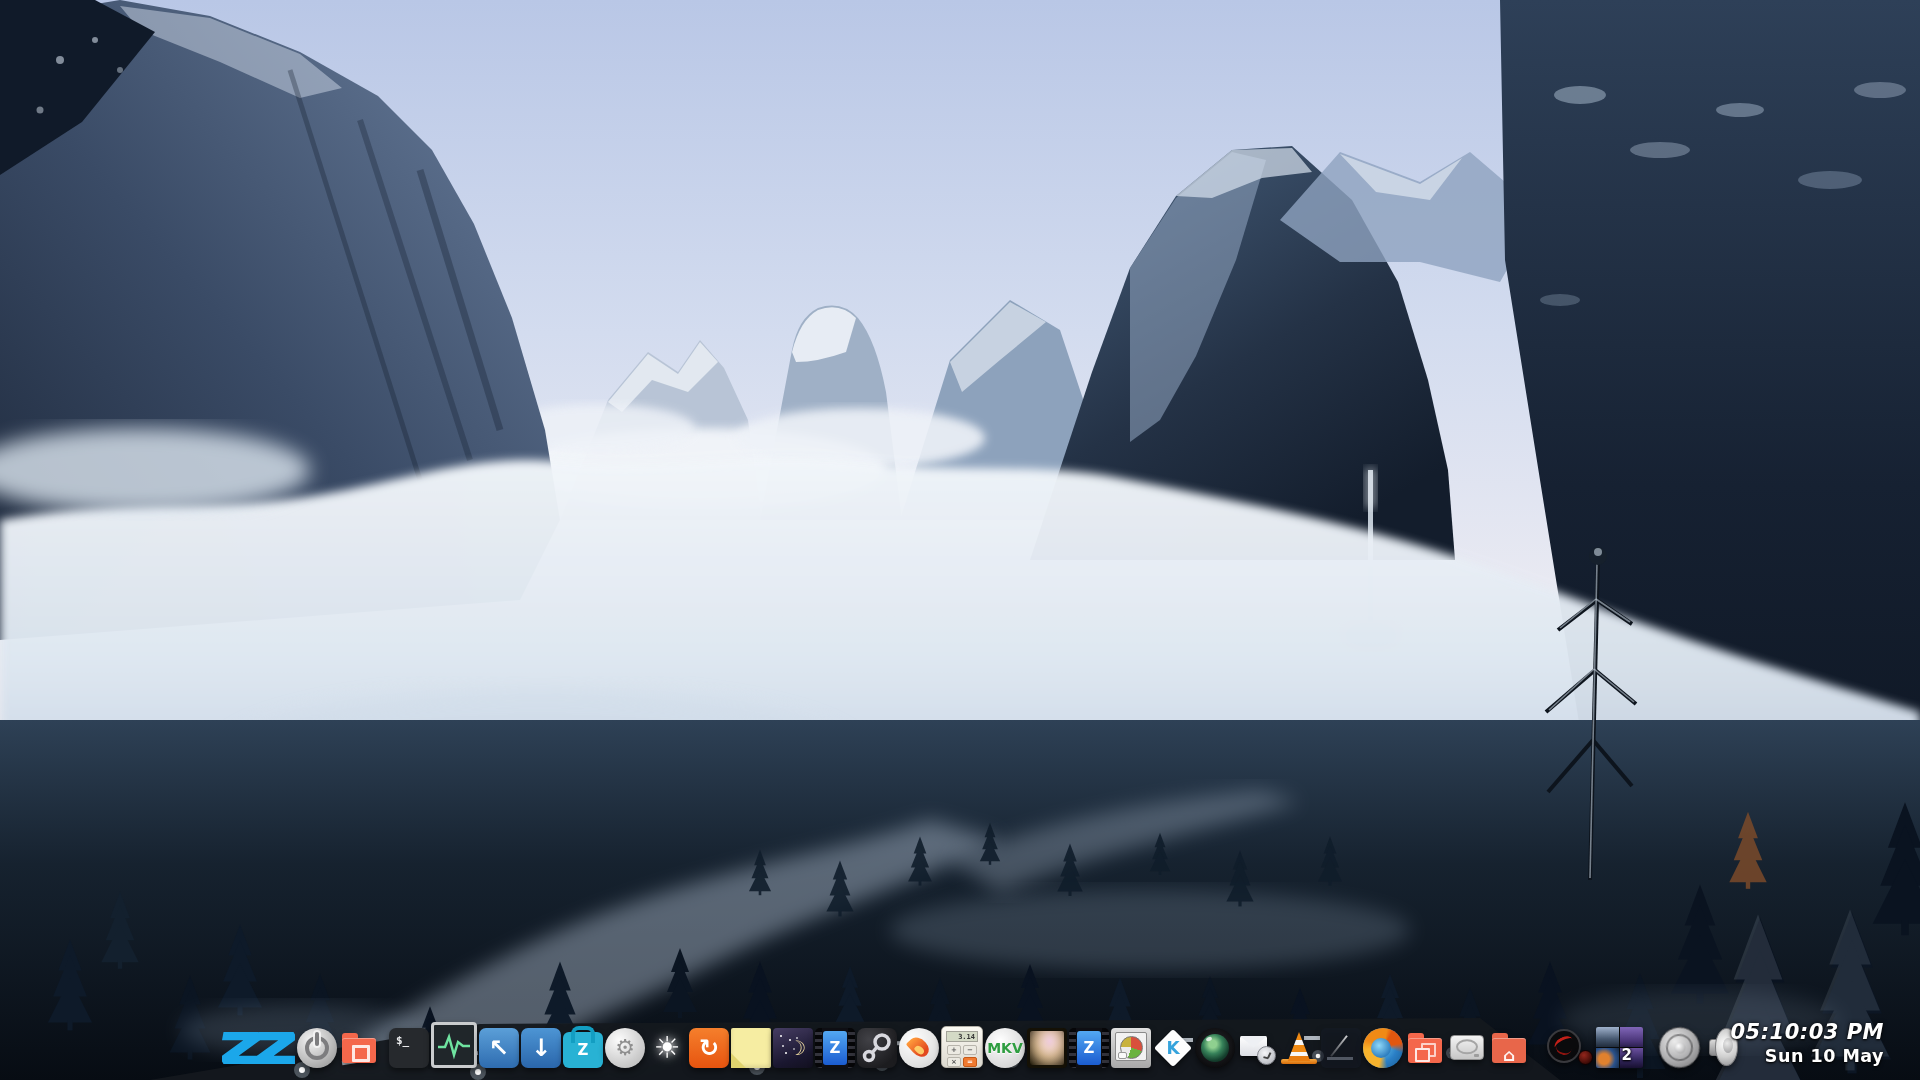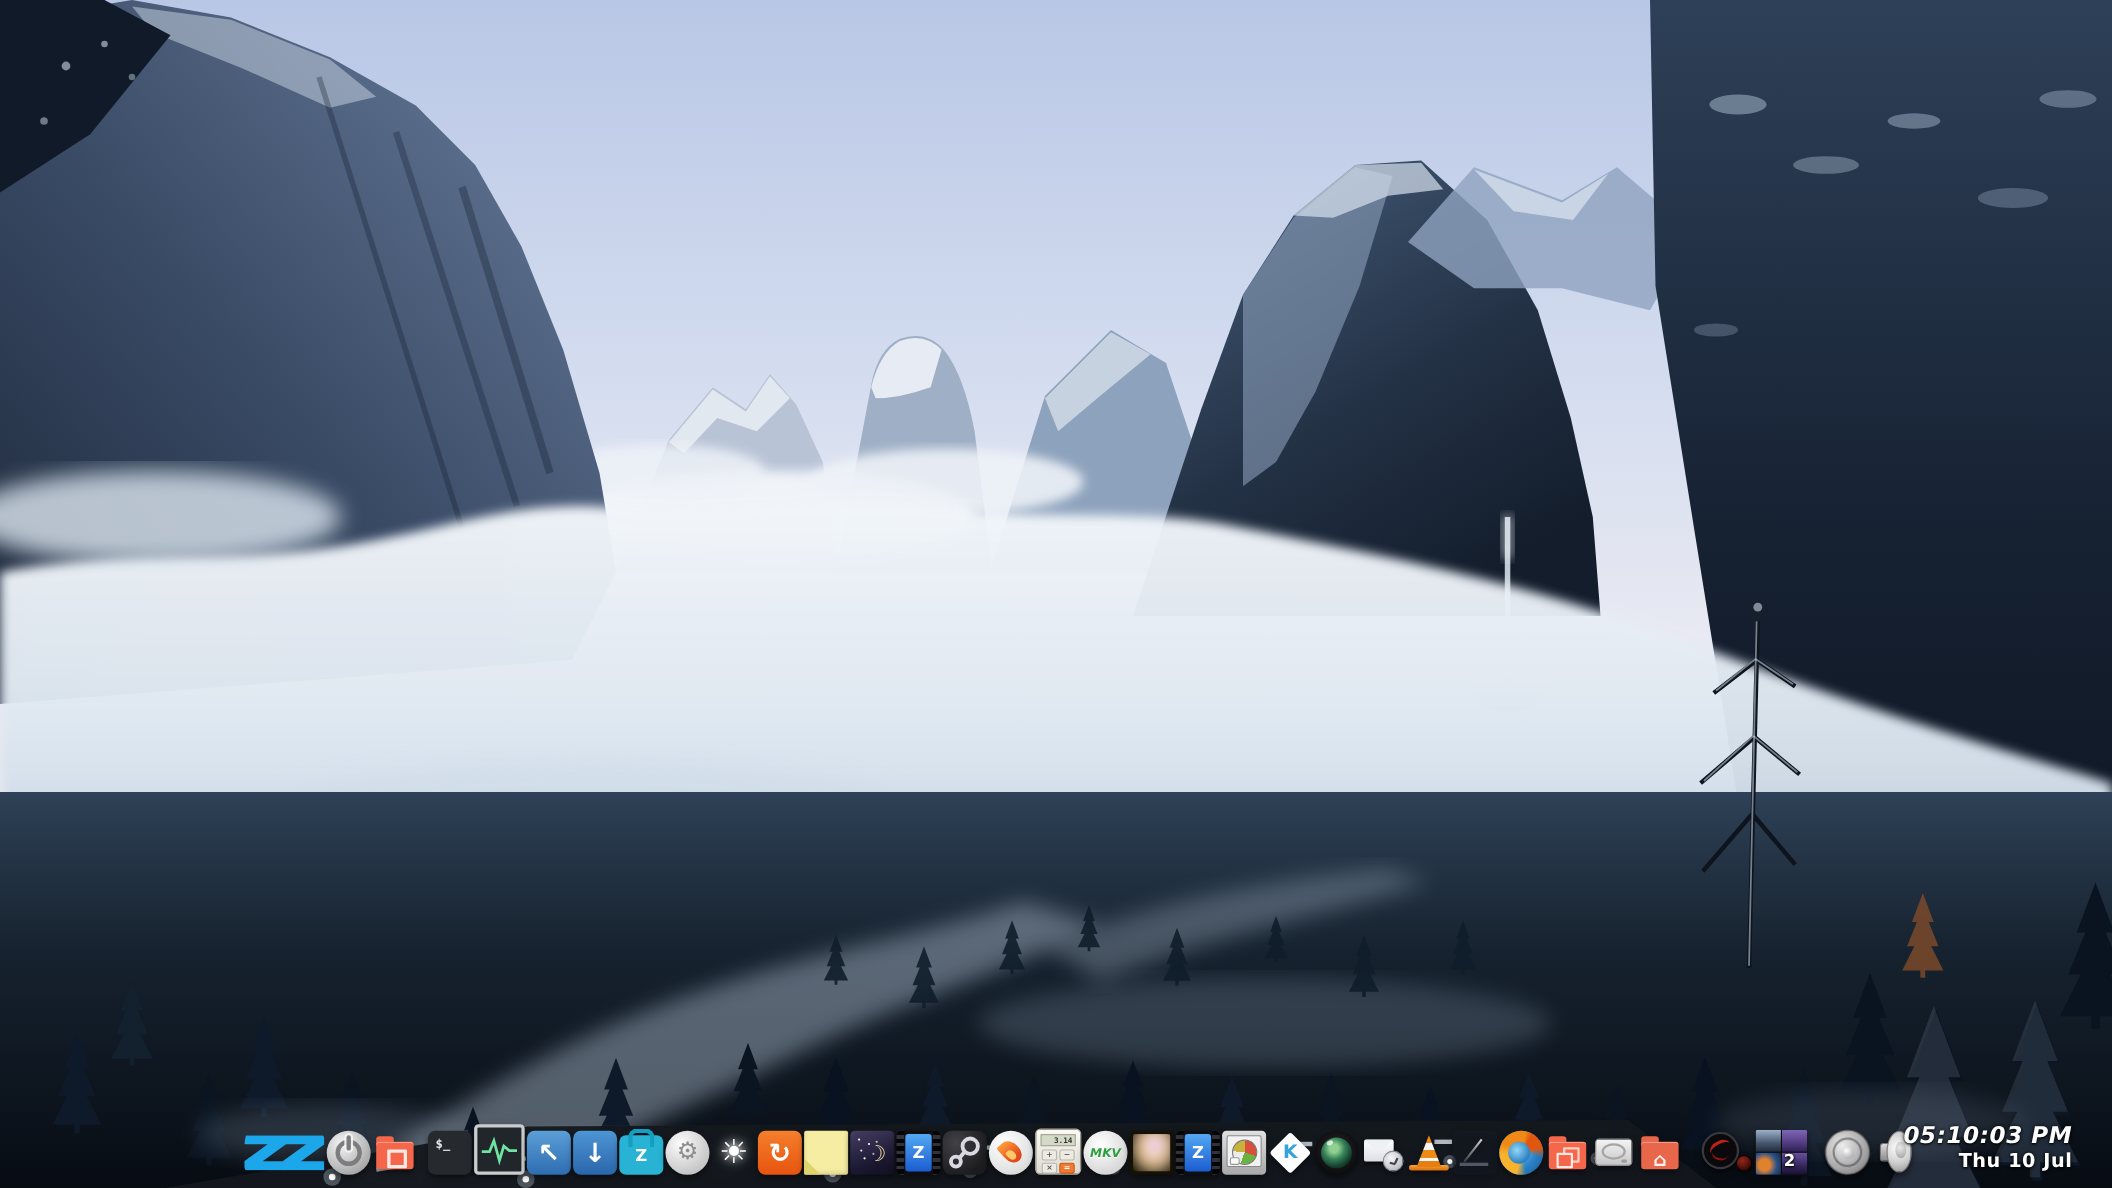--- a/index.html
+++ b/index.html
@@ -10,21 +10,21 @@
   
   .dock{position:absolute;left:222px;bottom:12px;display:flex;align-items:flex-end;gap:2px;}
   .dock-item{position:relative;width:40px;height:40px;flex:0 0 auto;
              filter:drop-shadow(0 3px 3px rgba(0,0,0,.5));}
   .glyph{position:absolute;inset:0;display:flex;align-items:center;justify-content:center;
          color:var(--fg,#fff);font-weight:700;font-size:16px;line-height:1;}
   .g-big{font-size:24px;font-weight:900;}
   .g-term{justify-content:flex-start;align-items:flex-start;padding:6px 0 0 7px;
           font:700 11px "DejaVu Sans Mono","Liberation Mono",monospace;}
   .g-gear{font-size:22px;font-weight:400;}
-  .g-mkv{font-size:11px;font-weight:900;font-style:italic;text-shadow:0 1px 0 rgba(255,255,255,.7);}
+  .g-mkv{font-size:14px;font-weight:900;text-shadow:0 1px 0 rgba(255,255,255,.7);}
   .g-z{font-size:15px;font-weight:900;}
   .g-sun{font-size:30px;text-shadow:0 0 7px rgba(255,255,255,.95),0 0 14px rgba(255,255,255,.6);}
   .g-moon{justify-content:flex-end;padding-right:7px;font-size:20px;font-weight:400;}
   .g-home{align-items:flex-end;padding-bottom:4px;font-size:17px;font-weight:900;color:rgba(255,255,255,.92);}
   .g-kodi{font-size:17px;font-weight:900;z-index:2;}
 
   .shape-zorin{width:38px;height:32px;margin-bottom:4px;background:var(--bg);
     clip-path:polygon(4% 0,96% 0,100% 8%,100% 26%,44% 74%,100% 74%,100% 100%,4% 100%,0 92%,0 74%,56% 26%,0 26%);}
   .shape-zorin.overlap{margin-left:-5px;}
 
@@ -537,16 +537,16 @@
       </div>
       <div class="dock-item shape-speaker-side" style="margin-left: 4px;">
         <span class="sps-body"></span>
         <span class="sps-cone"></span>
         <span class="sps-inner"></span>
       </div>
     </div>
 
   <div class="clock">
     <span class="time">05:10:03 PM</span>
-    <span class="date">Thu 10 Jul</span>
+    <span class="date">Sun 10 May</span>
   </div>
 
 </div>
 
 </body></html>

